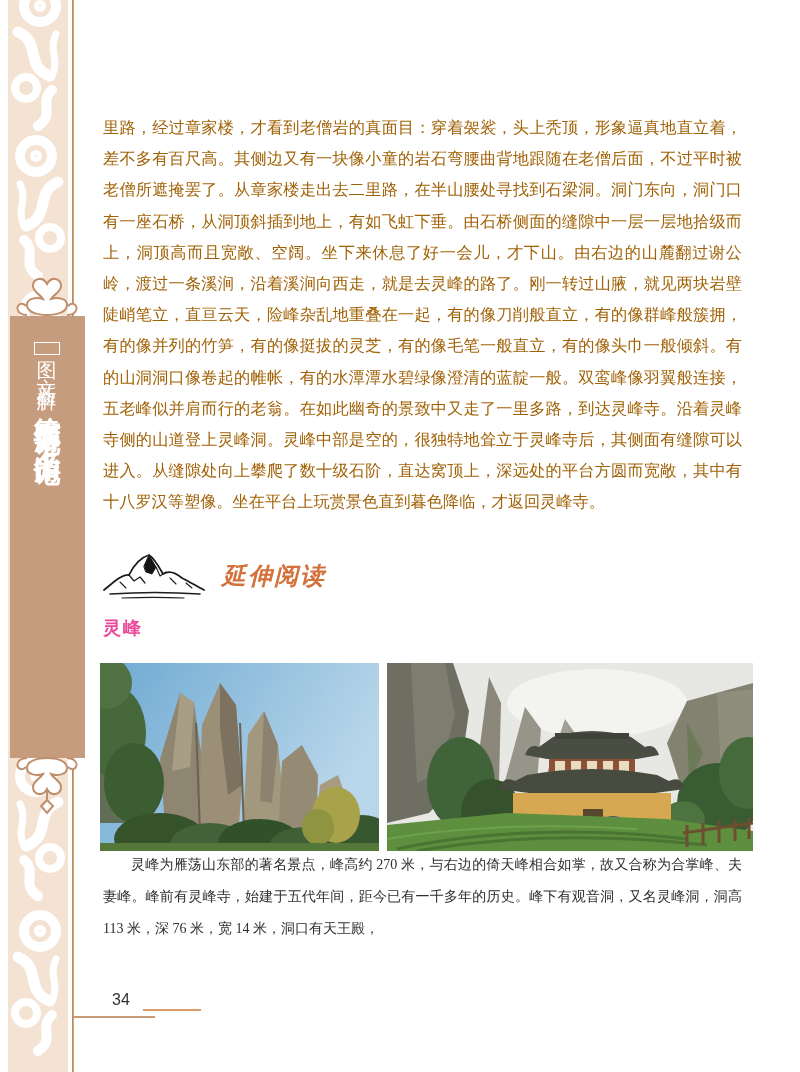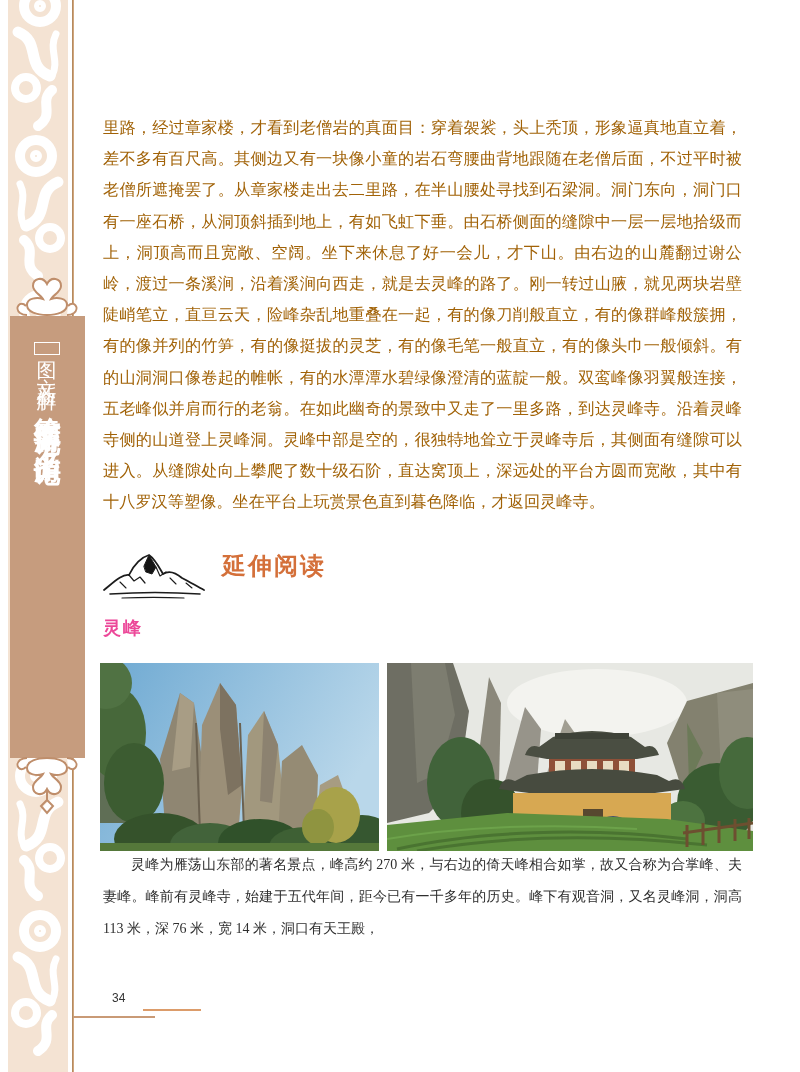--- a/index.html
+++ b/index.html
@@ -46,21 +46,21 @@
 
   
   .intro-para {
     position: absolute; left: 103px; top: 112px; width: 639px;
     font-size: 16.2px; line-height: 31.2px; color: #a16207;
     text-align: justify; text-justify: inter-ideograph;
   }
 
   .ext-header {
     position: absolute; left: 100px; top: 550px;
-    display: flex; align-items: flex-start;
+    display: flex; align-items: center; font-style: italic;
   }
   .ext-label {
     margin-left: 14px; font-size: 24px; font-weight: bold; color: #d4703a;
     letter-spacing: 2px;
   }
 
   .section-title {
     position: absolute; left: 103px; top: 616px;
     font-size: 18px; font-weight: bold; color: #ec4899; letter-spacing: 2px;
   }
@@ -78,21 +78,21 @@
     position: absolute; left: 103px; top: 849px; width: 639px;
     font-family: "Liberation Serif", "DejaVu Serif", serif;
     font-size: 14px; line-height: 32px; color: #2e2e2e;
     text-align: justify; text-justify: inter-ideograph;
     text-indent: 2em;
   }
 
   
   .page-number {
     position: absolute; left: 112px; top: 991px;
-    font-size: 12px; color: #333333;
+    font-size: 16px; color: #333333;
   }
   .footer-line-a {
     position: absolute; left: 143px; top: 1009px; width: 58px; height: 2px;
     background: #dc9c6a;
   }
   .footer-line-b {
     position: absolute; left: 73px; top: 1016px; width: 82px; height: 2px;
     background: #c99a76;
   }
 </style>

